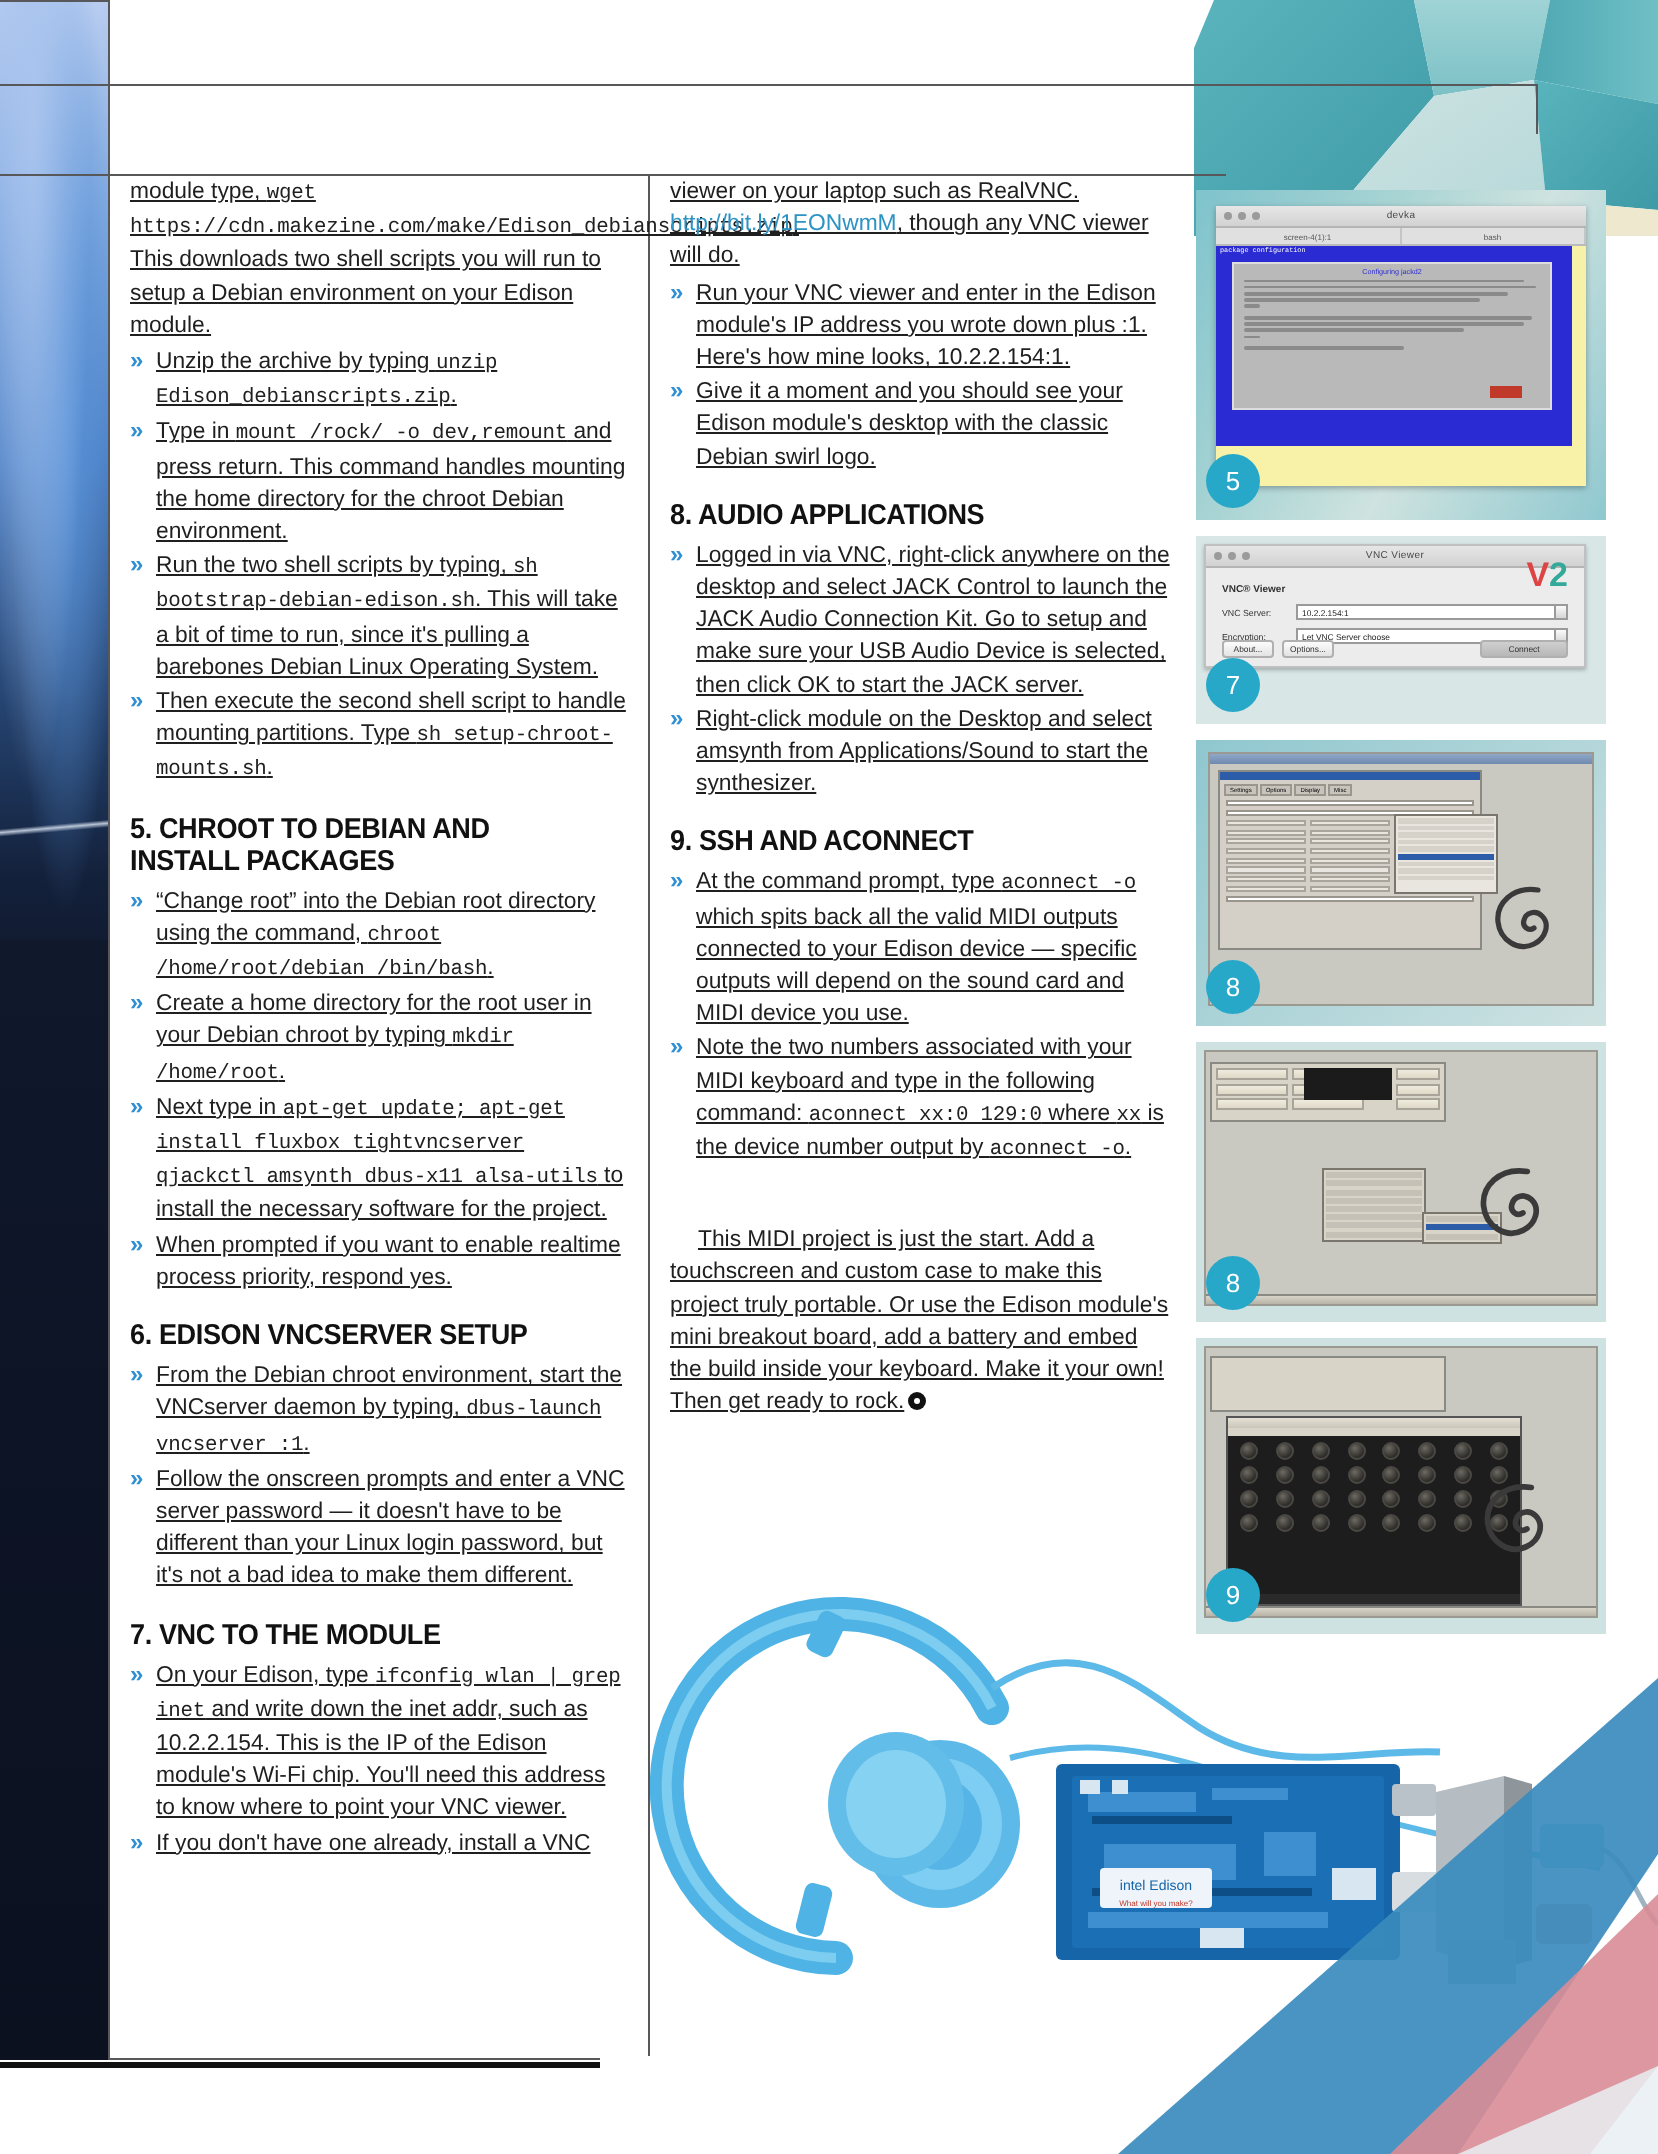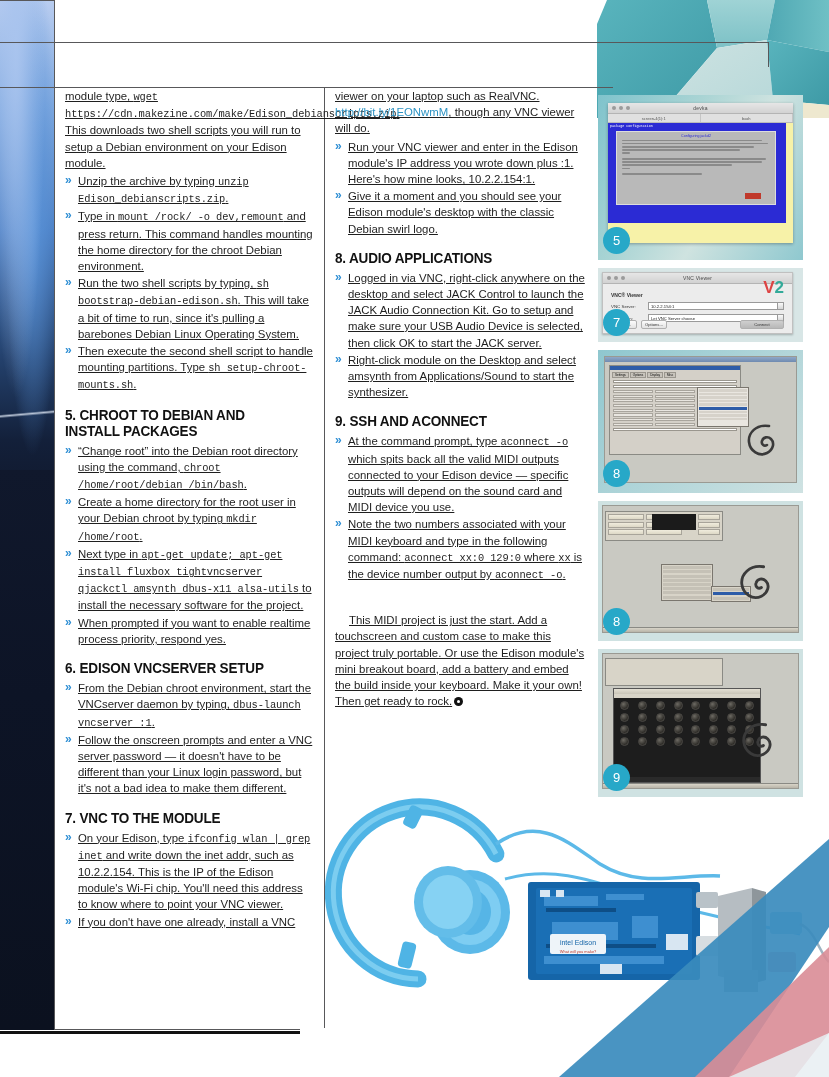--- a/index.html
+++ b/index.html
@@ -161,21 +161,21 @@
   .shot5 .termtop { font-size: 3.4px; color: #fff; padding: 1px 2px; font-family: "Liberation Mono", monospace; }
   .shot5 .dlg {
     position: absolute; left: 8px; top: 8px; width: 160px; height: 74px;
     background: #b9b9b9; border: 1px solid #ddd;
   }
   .shot5 .dlgtitle { text-align: center; font-size: 3.6px; color: #2b2bd4; margin-top: 2px; }
   .shot5 .dlgline { height: 1.6px; background: #8a8a8a; margin: 1.6px 5px; border-radius: 1px; }
   .shot5 .okbtn { position: absolute; right: 14px; bottom: 5px; width: 16px; height: 6px; background: #c0392b; }
 
   
-  .shot7 { height: 74px; background: #d8e6e6; }
+  .shot7 { height: 94px; background: #d8e6e6; }
   .shot7 .vncwin { position: absolute; left: 4px; top: 4px; right: 10px; height: 62px; background: #ececec; border: 1px solid #c0c0c0; box-shadow: 0 1px 2px rgba(0,0,0,.25); }
   .shot7 .vtitle { font-size: 5px; color: #333; font-weight: bold; margin: 8px 0 0 8px; }
   .shot7 .field { display: flex; align-items: center; margin: 4px 8px 0 8px; gap: 3px; }
   .shot7 .flabel { font-size: 4.4px; color: #333; width: 34px; }
   .shot7 .finput { flex: 1; height: 8px; background: #fff; border: 1px solid #9a9a9a; font-size: 4.2px; color: #222; padding: 1px 2px; position: relative; }
   .shot7 .stepper { position: absolute; right: 0; top: 0; width: 6px; height: 100%; background: linear-gradient(180deg,#fafafa,#d5d5d5); border-left: 1px solid #9a9a9a; }
   .shot7 .btnrow { position: absolute; left: 8px; right: 8px; bottom: 4px; display: flex; gap: 4px; align-items: center; }
   .shot7 .sbtn { height: 9px; min-width: 26px; background: linear-gradient(180deg,#fcfcfc,#e3e3e3); border: 1px solid #b0b0b0; border-radius: 2px; font-size: 4.2px; color: #333; display: flex; align-items: center; justify-content: center; }
   .shot7 .sbtn.primary { margin-left: auto; background: linear-gradient(180deg,#cfcfcf,#b8b8b8); min-width: 44px; }
   .shot7 .v2 { position: absolute; right: 8px; top: 6px; font-size: 17px; font-weight: bold; color: #d44; line-height: 1; }

